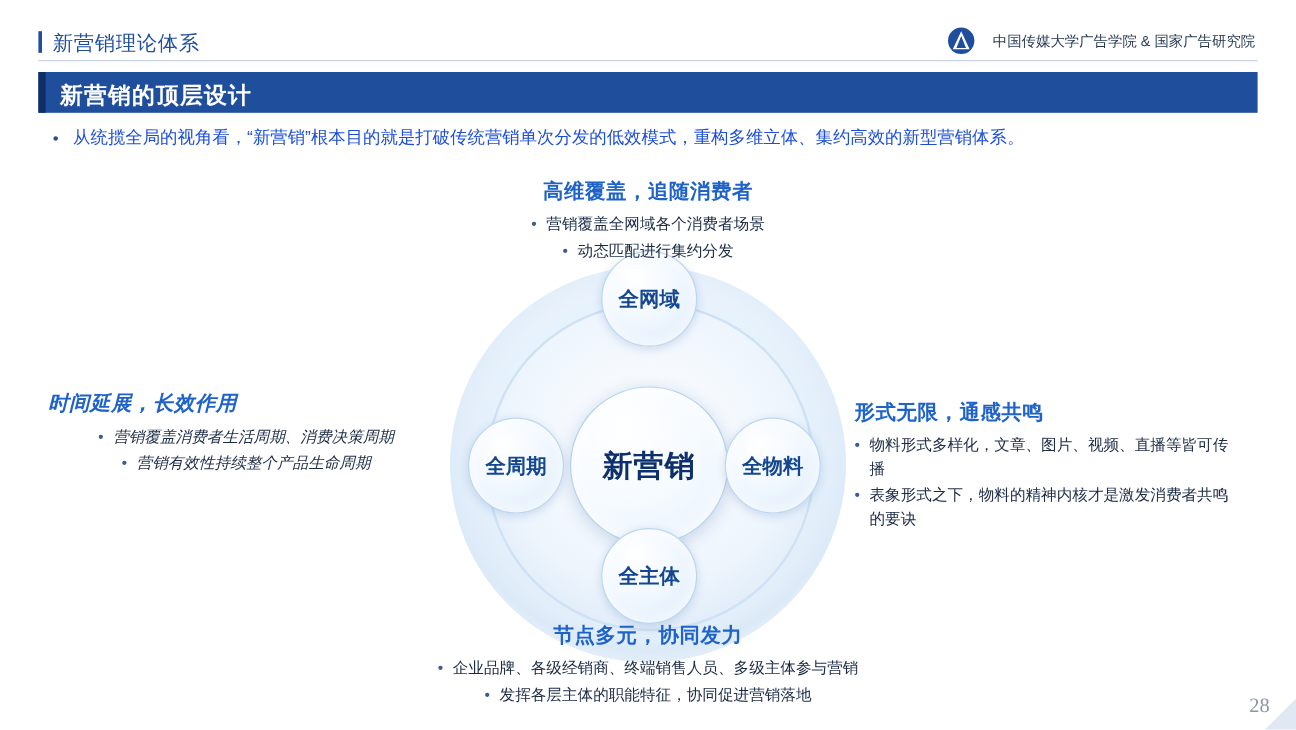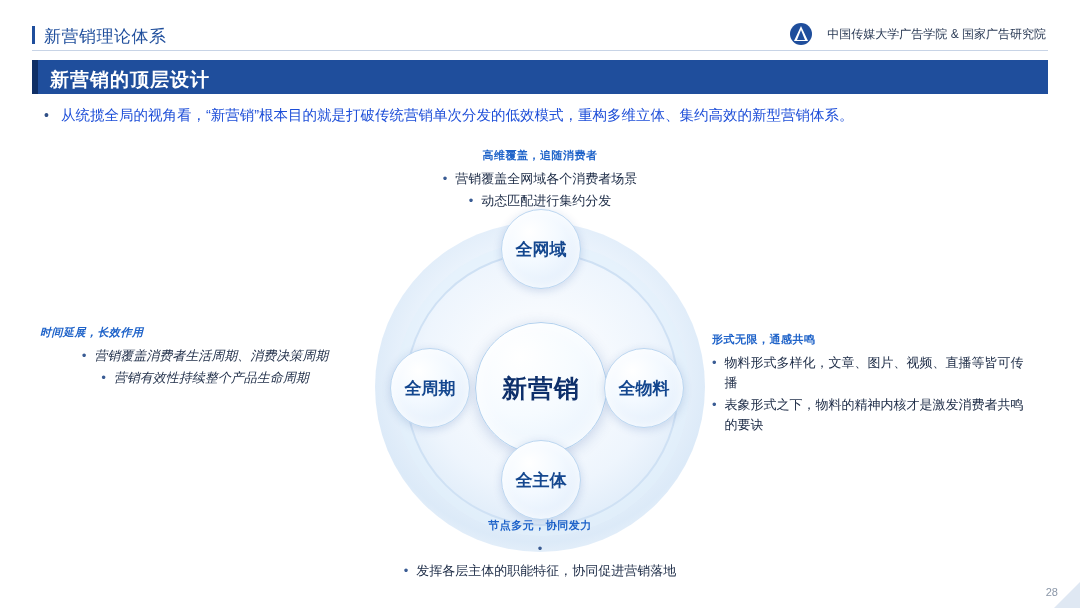--- a/index.html
+++ b/index.html
@@ -158,21 +158,21 @@
     letter-spacing: 1px;
   }
   #node-top    { left: 501px; top: 69px; }
   #node-left   { left: 390px; top: 208px; }
   #node-right  { left: 604px; top: 208px; }
   #node-bottom { left: 501px; top: 300px; }
 
   
   .callout-title {
     color: #1f63c9;
-    font-size: 11px;
+    font-size: 17px;
     font-weight: bold;
     letter-spacing: 0.5px;
   }
   .callout-list {
     margin: 6px 0 0 0;
     padding: 0;
     list-style: none;
   }
   .callout-list li {
     display: flex;
@@ -213,22 +213,23 @@
     left: 300px; top: 378px;
     width: 480px;
     text-align: center;
   }
   #callout-bottom .callout-list li { justify-content: center; }
 
   
   #page-number {
     position: absolute;
     right: 22px; bottom: 10px;
-    font-size: 11px;
+    font-size: 17px;
     color: #8b97a8;
+    font-family: Liberation Serif, serif;
   }
   #corner-fold {
     position: absolute;
     right: 0; bottom: 0;
     width: 0; height: 0;
     border-left: 26px solid transparent;
     border-bottom: 26px solid #dfe8f3;
   }
 </style>
 </head>
@@ -311,20 +312,21 @@
         <span>表象形式之下，物料的精神内核才是激发消费者共鸣的要诀</span>
       </li>
     </ul>
   </div>
 
   <div id="callout-bottom">
     <div class="callout-title">节点多元，协同发力</div>
     <ul class="callout-list">
       <li>
         <span class="dot">•</span>
+        <span>企业品牌、各级经销商、终端销售人员、多级主体参与营销</span>
       </li>
       <li>
         <span class="dot">•</span>
         <span>发挥各层主体的职能特征，协同促进营销落地</span>
       </li>
     </ul>
   </div>
 
 </div>
 

